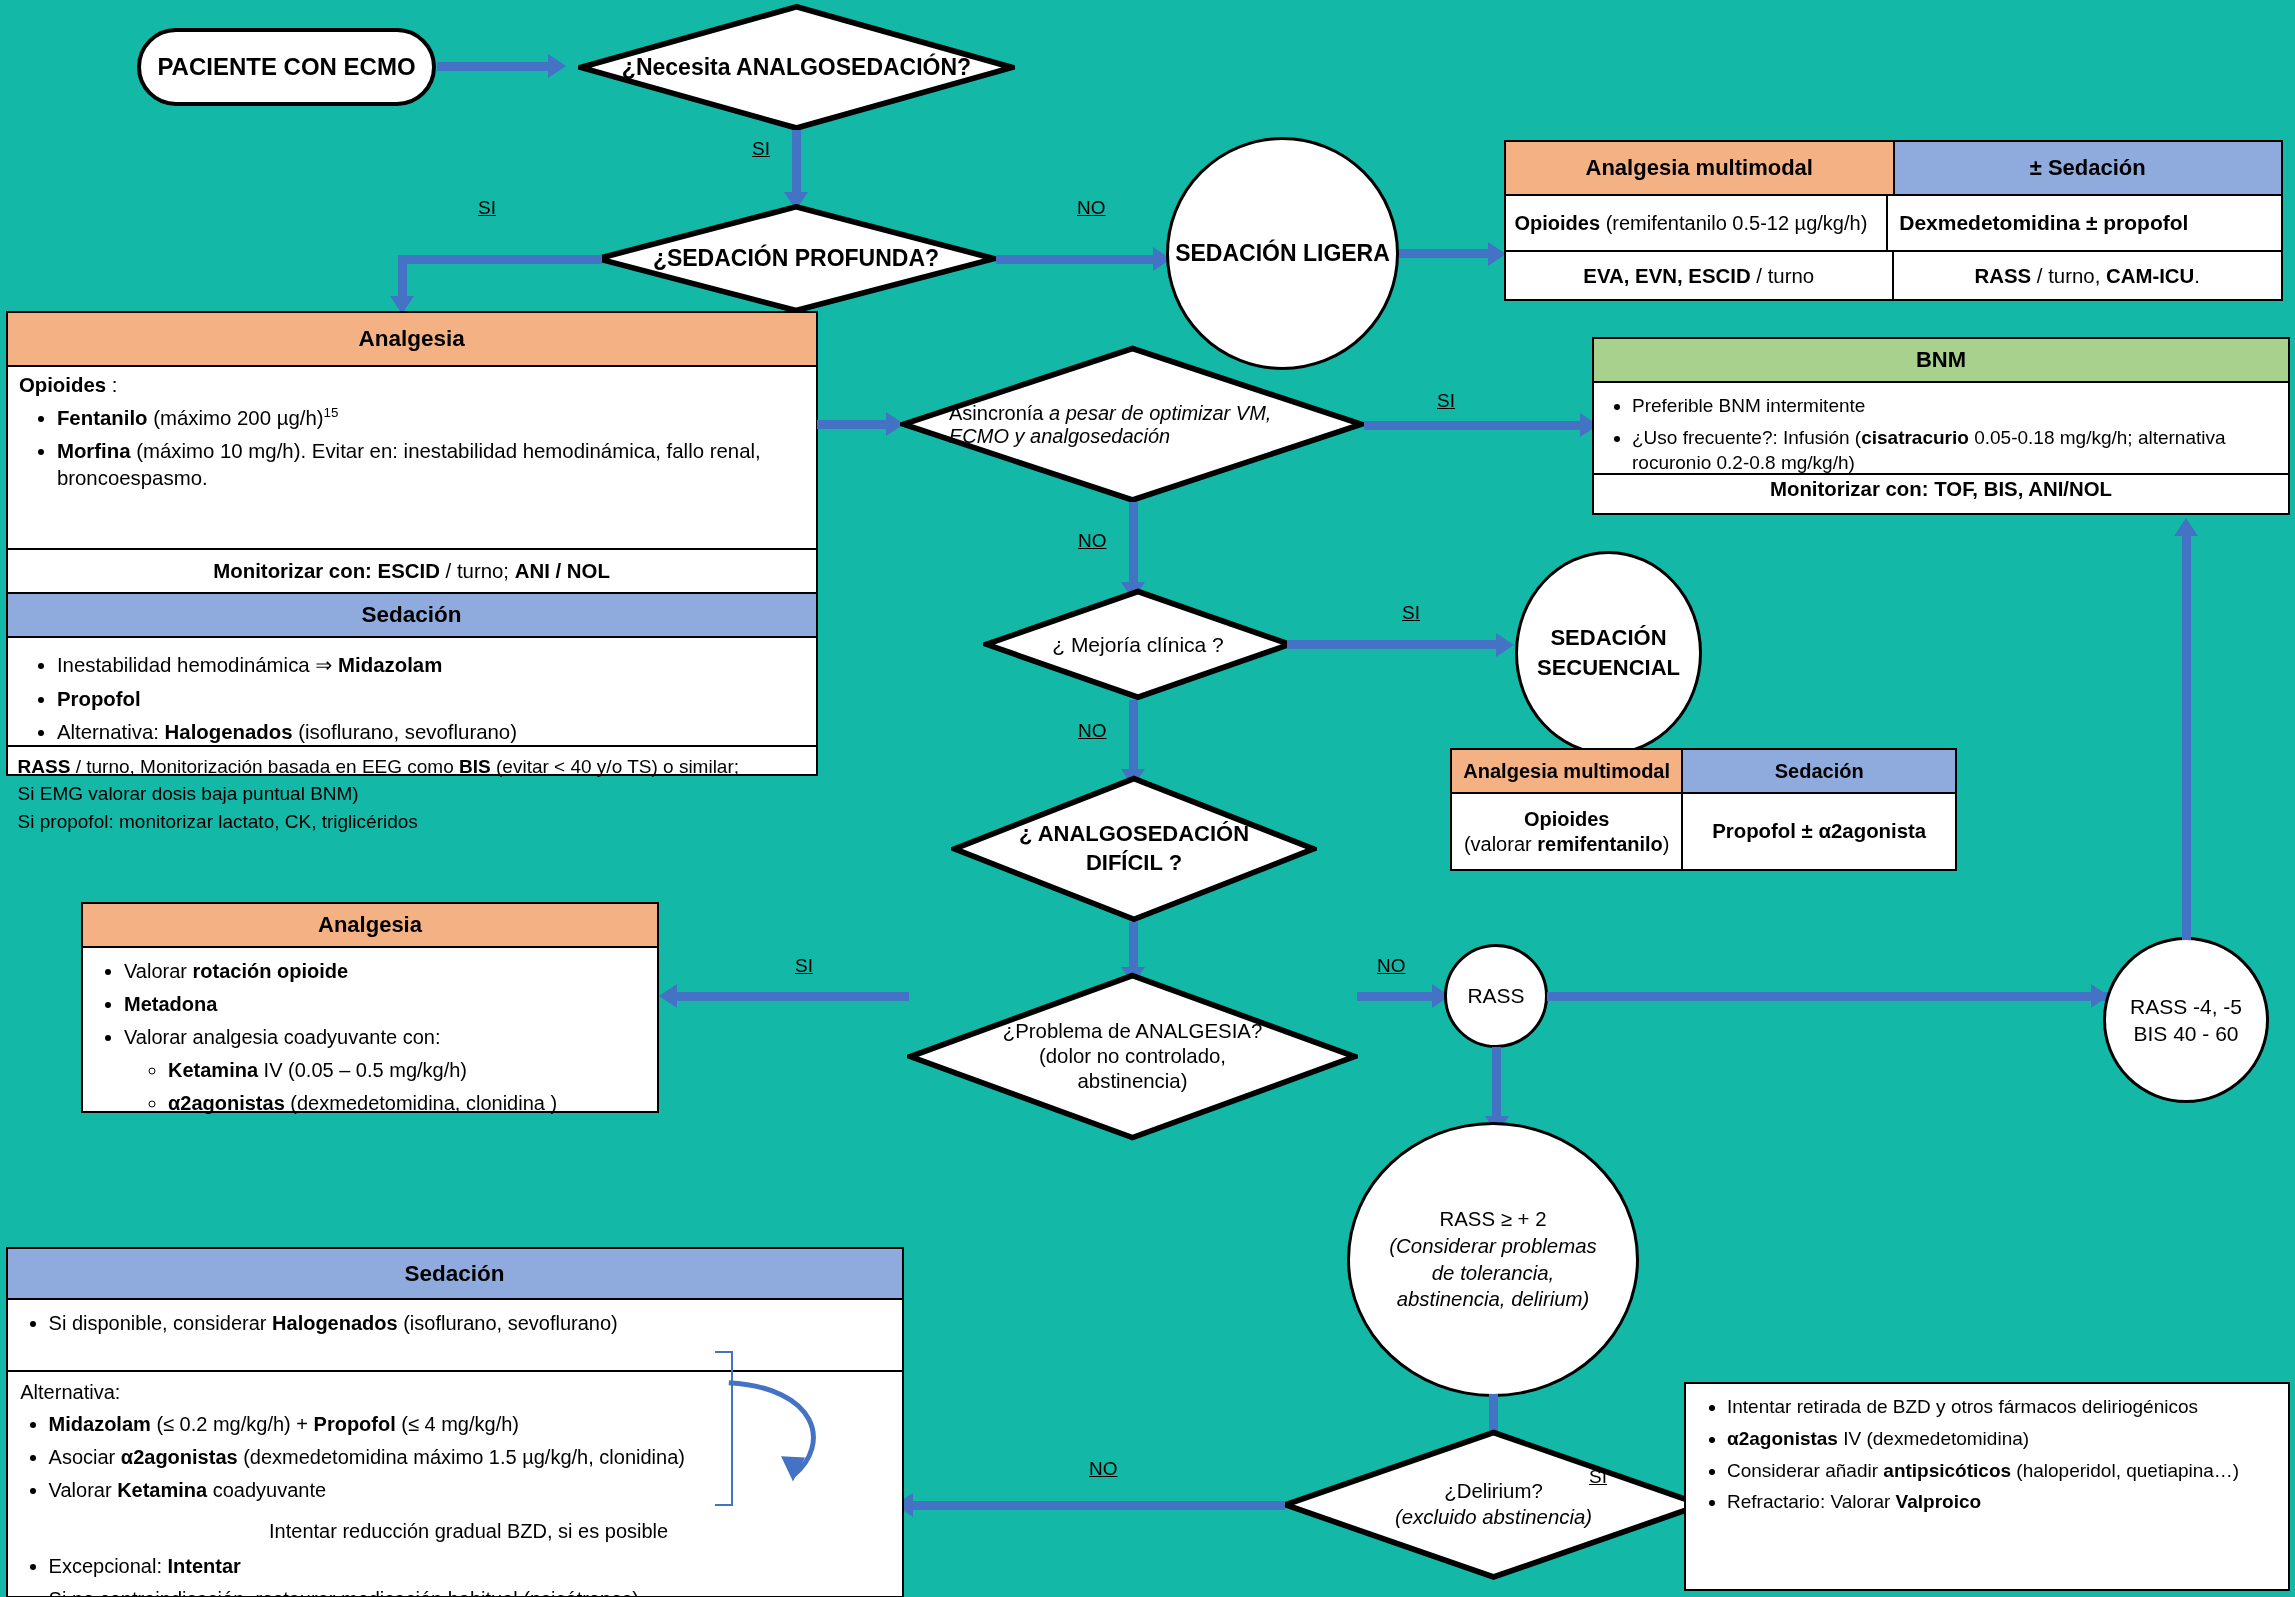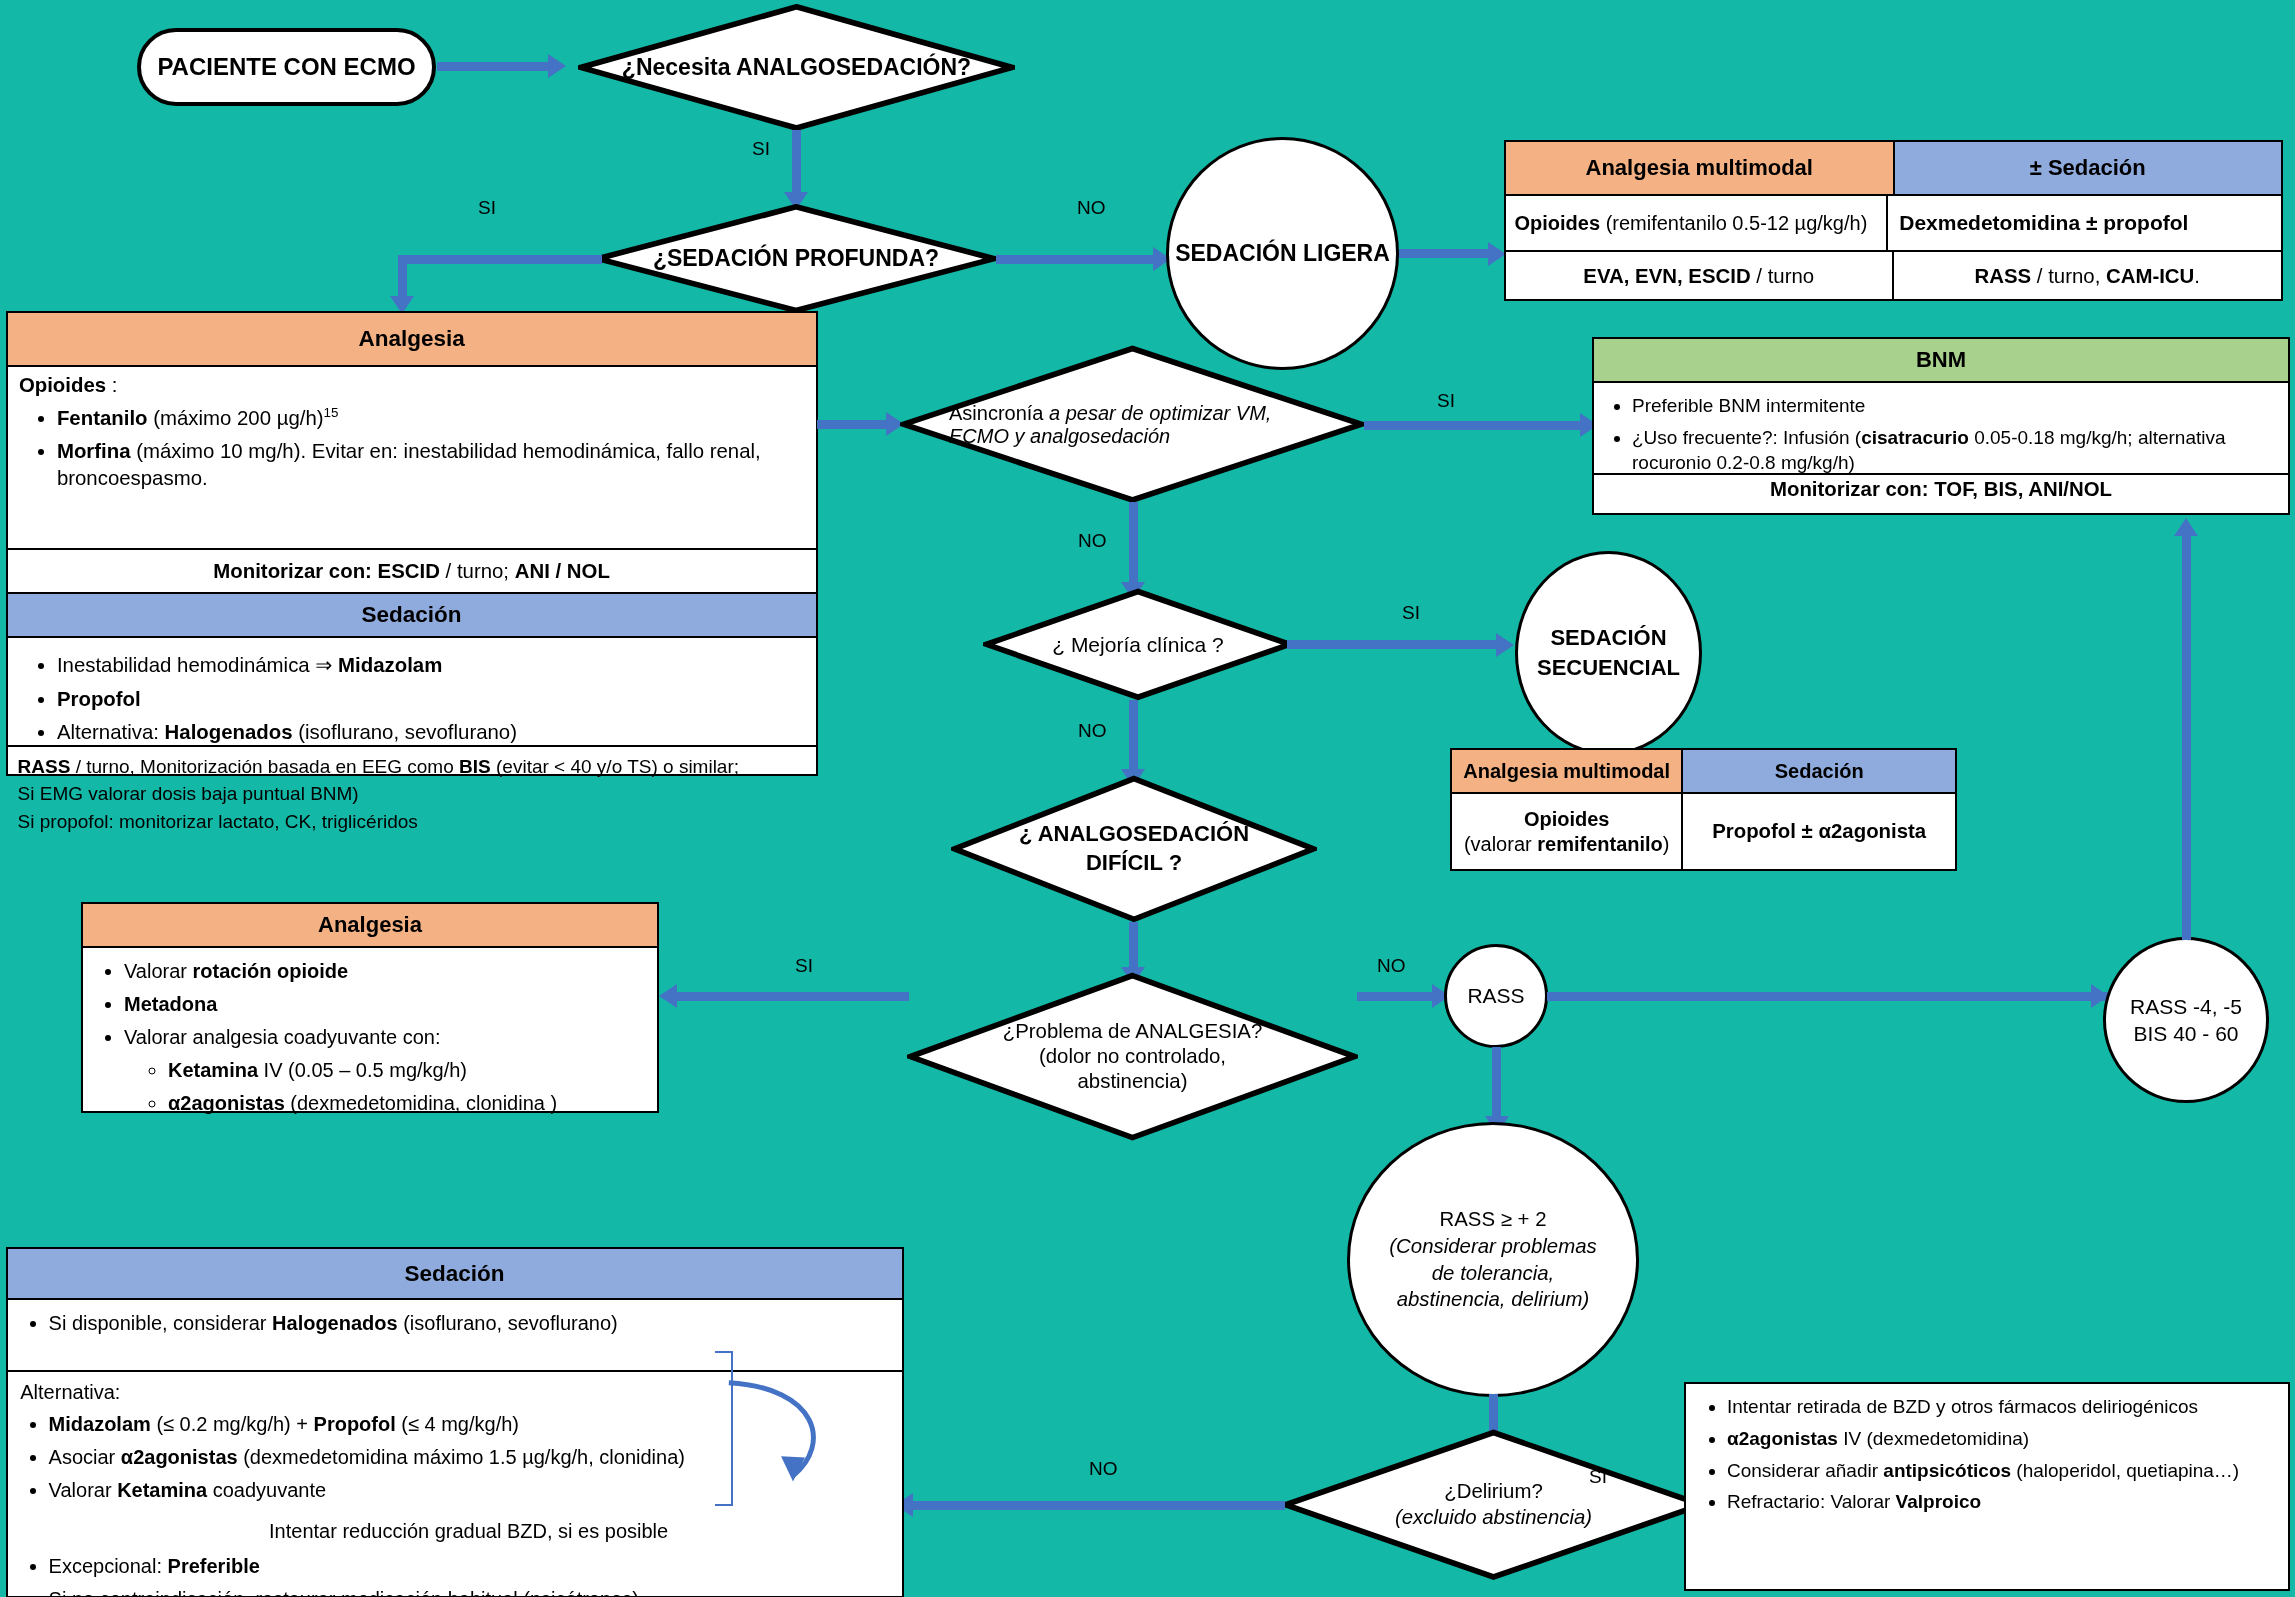--- a/index.html
+++ b/index.html
@@ -32,21 +32,21 @@
   .term{position:absolute;border:4.2px solid #000;border-radius:704px;background:#fff;
         display:flex;align-items:center;justify-content:center;font-weight:bold;box-sizing:border-box;}
 
   
   .ln{position:absolute;background:#4472C4;}
   .ah{position:absolute;width:0;height:0;}
   .ah.r{border-top:12px solid transparent;border-bottom:12px solid transparent;border-left:18.3px solid #4472C4;}
   .ah.l{border-top:12px solid transparent;border-bottom:12px solid transparent;border-right:18.3px solid #4472C4;}
   .ah.d{border-left:12px solid transparent;border-right:12px solid transparent;border-top:18.3px solid #4472C4;}
   .ah.u{border-left:12px solid transparent;border-right:12px solid transparent;border-bottom:18.3px solid #4472C4;}
-  .elbl{position:absolute;font-size:19px;color:#000;}
+  .elbl{position:absolute;font-size:19px;color:#000;text-decoration:underline;}
 
   
   .orange{background:#F4B183;}
   .blue{background:#8FAADC;}
   .green{background:#A9D18E;}
   .yellow{background:#FFD966;}
 
   .brace{position:absolute;border:2.1px solid #4472C4;border-left:none;}
 </style>
 </head>
@@ -338,21 +338,21 @@
     </div>
     <div class="sect last" style="font-size:20px;padding:8.5px 0 0 0;">
       <div style="padding-left:12.7px;">Alternativa:</div>
       <ul class="bl" style="padding-left:41px;">
         <li><b>Midazolam</b><span> (≤ 0.2 mg/kg/h) + </span><b>Propofol</b><span> (≤ 4 mg/kg/h)</span></li>
         <li><span>Asociar </span><b>α2agonistas</b><span> (dexmedetomidina máximo 1.5 µg/kg/h, clonidina)</span></li>
         <li><span>Valorar </span><b>Ketamina</b><span> coadyuvante</span></li>
       </ul>
       <div style="text-align:center;margin:17px 0 10px 28px;">Intentar reducción gradual BZD, si es posible</div>
       <ul class="bl" style="padding-left:41px;">
-        <li><span>Excepcional: </span><b>Preferible</b></li>
+        <li><span>Excepcional: </span><b>Intentar</b></li>
         <li><span>Si no contraindicación, restaurar medicación habitual (psicótropos)</span></li>
       </ul>
     </div>
   </div>
 
   <div class="brace" style="left:715px;top:1351px;width:15.5px;height:151px;"></div>
   <svg style="position:absolute;left:726px;top:1363px;width:127px;height:127px;" viewBox="0 0 180 180" width="127" height="127">
     <path d="M4 28 C 130 35, 150 115, 95 160" fill="none" stroke="#4472C4" stroke-width="7"></path>
     <polygon points="95,168 78,132 112,134" fill="#4472C4"></polygon>
   </svg>

